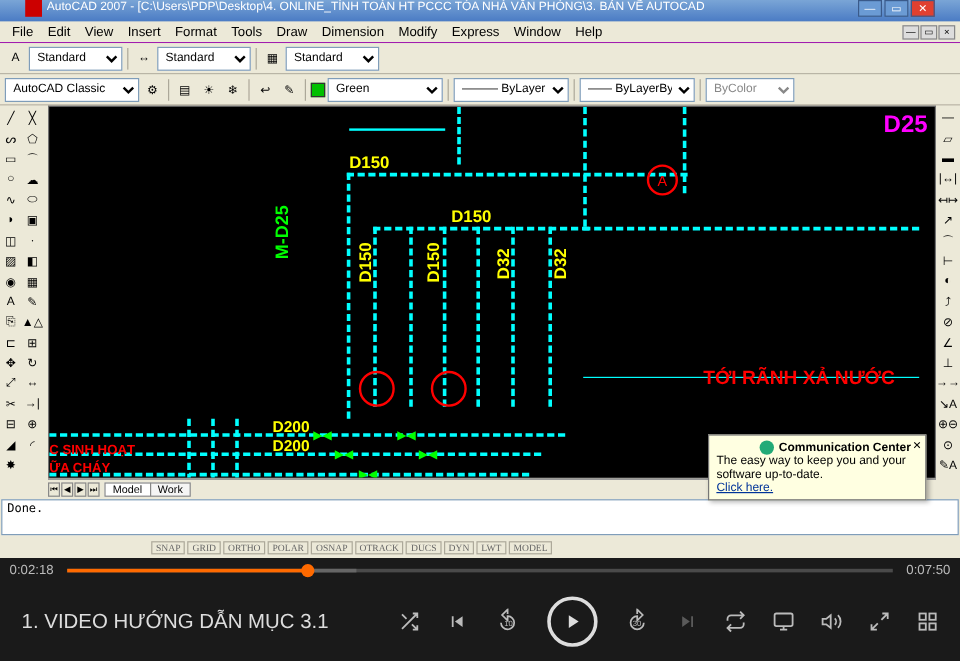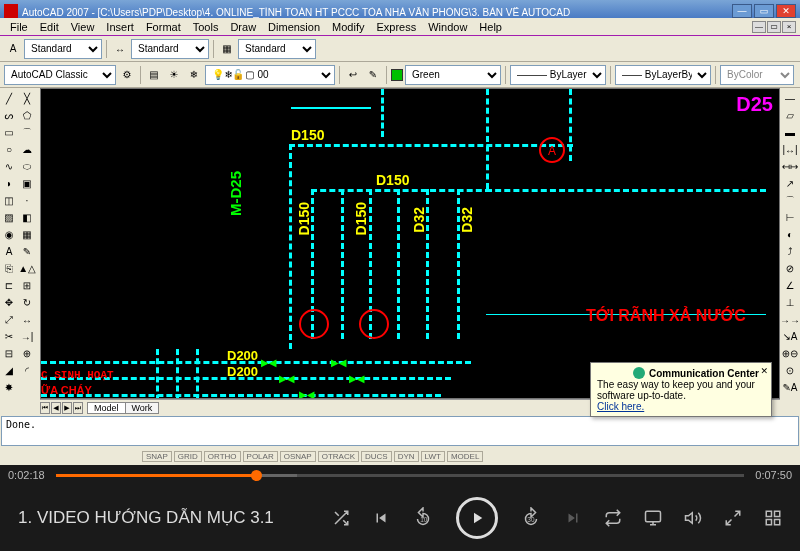--- a/index.html
+++ b/index.html
@@ -4,21 +4,21 @@
 <style>
   * { box-sizing: border-box; margin: 0; padding: 0; }
   body { width: 800px; height: 551px; background: #1a1a1a; font-family: sans-serif; overflow: hidden; position: relative; }
   
   
   .video-area { position: absolute; top: 0; left: 0; width: 800px; height: 465px; background: #e8e8e8; }
   
   
   .acad-window { width: 100%; height: 100%; display: flex; flex-direction: column; background: #ece9d8; font-size: 11px; font-family: Tahoma, sans-serif; }
   
-  .title-bar { height: 18px; background: linear-gradient(to bottom, #7aa5d6, #4a7bc4); color: white; display: flex; align-items: flex-end; padding: 0 4px; font-size: 10px; }
+  .title-bar { height: 18px; background: linear-gradient(to bottom, #7aa5d6, #4a7bc4); color: white; display: flex; align-items: flex-start; padding: 0 21px; font-size: 10px; }
   .title-bar .icon { width: 14px; height: 14px; background: #c00; margin-right: 4px; }
   .title-bar .title-text { flex: 1; overflow: hidden; white-space: nowrap; }
   .win-buttons { display: flex; gap: 2px; }
   .win-btn { width: 20px; height: 14px; background: #6b9bd4; border: 1px solid #3a5a8a; display: flex; align-items: center; justify-content: center; cursor: pointer; color: white; font-size: 9px; }
   .win-btn.close { background: #e04030; }
   
   .menu-bar { height: 18px; background: #ece9d8; display: flex; align-items: center; padding: 0 4px; font-size: 11px; border-bottom: 1px solid #a21caf; }
   .menu-item { padding: 0 6px; cursor: pointer; }
   .doc-win-btns { margin-left: auto; display: flex; gap: 1px; }
   .doc-win-btn { width: 14px; height: 12px; border: 1px solid #888; background: #ddd; cursor: pointer; font-size: 8px; display:flex; align-items:center; justify-content:center; }
@@ -45,21 +45,21 @@
   .vert-text { writing-mode: vertical-rl; transform: rotate(180deg); }
   
   .tabs-row { height: 16px; background: #ece9d8; display: flex; align-items: center; font-size: 9px; padding-left: 20px; border-top: 1px solid #999; }
   .tab { padding: 0 6px; border: 1px solid #888; background: #f5f5f5; margin-right: -1px; cursor: pointer; }
   .tab.active { background: white; }
   .tab-arrows { display:flex; gap:1px; margin-left:-20px; margin-right: 4px;}
   .tab-arrow { width:10px; height:12px; border:1px solid #888; font-size:7px; display:flex; align-items:center; justify-content:center; cursor:pointer;}
   
   .cmd-area { height: 30px; background: white; border: 1px solid #7f9db9; margin: 1px; font-family: monospace; font-size: 10px; padding: 2px 4px; overflow: hidden; }
   
-  .status-row { height: 18px; background: #ece9d8; display: flex; align-items: center; font-size: 9px; color: #666; padding: 0 20px; gap: 2px; }
+  .status-row { height: 18px; background: #ece9d8; display: flex; align-items: center; font-size: 9px; color: #666; padding: 0 4px; gap: 2px; font-family: Liberation Serif, serif; }
   .status-item { padding: 0 3px; border: 1px solid #aca899; font-size: 8px; }
   
   
   .comm-center { position: absolute; right: 28px; bottom: 48px; width: 182px; background: #ffffe1; border: 1px solid #767676; padding: 4px 6px; font-size: 10px; z-index: 10; box-shadow: 2px 2px 4px rgba(0,0,0,0.3); }
   .comm-center .cc-title { font-weight: bold; display: flex; align-items: center; gap: 4px; padding-left: 36px; }
   .comm-center .cc-close { position: absolute; right: 3px; top: 3px; cursor: pointer; font-size: 9px; }
   .comm-center a { color: #003399; text-decoration: underline; cursor: pointer; }
   
   
   .scrubber { position: absolute; top: 465px; left: 0; width: 800px; height: 20px; display: flex; align-items: center; padding: 0 8px; color: #bbb; font-size: 11px; gap: 8px; }
@@ -124,21 +124,20 @@
       <select class="tb-select" style="width:78px"><option>Standard</option></select>
     </div>
 
     <div class="toolbar-row">
       <select class="tb-select" style="width:112px"><option>AutoCAD Classic</option></select>
       <span class="tb-btn">⚙</span>
       <span class="tb-sep"></span>
       <span class="tb-btn">▤</span>
       <span class="tb-btn">☀</span>
       <span class="tb-btn">❄</span>
-      <select class="tb-select" style="width:130px"><option>💡❄🔓▢ <span>0</span>0</option></select>
       <span class="tb-sep"></span>
       <span class="tb-btn">↩</span>
       <span class="tb-btn">✎</span>
       <span class="tb-sep"></span>
       <span class="color-swatch" style="background:#00c000"></span>
       <select class="tb-select" style="width:96px"><option>Green</option></select>
       <span class="tb-sep"></span>
       <select class="tb-select" style="width:96px"><option>——— <span>ByLayer</span>ByLayer</option></select>
       <span class="tb-sep"></span>
       <select class="tb-select" style="width:96px"><option>—— <span>ByLayer</span>ByLayer</option></select>
@@ -229,21 +228,21 @@
             <div class="cad-text" style="left:335px; top:83px; color:yellow; font-size:14px;">D150</div>
             <div class="cad-text vert-text" style="left:186px; top:82px; color:#00ff00; font-size:15px;">M-D25</div>
             <div class="cad-text vert-text" style="left:255px; top:113px; color:yellow; font-size:14px;">D150</div>
             <div class="cad-text vert-text" style="left:312px; top:113px; color:yellow; font-size:14px;">D150</div>
             <div class="cad-text vert-text" style="left:370px; top:118px; color:yellow; font-size:14px;">D32</div>
             <div class="cad-text vert-text" style="left:418px; top:118px; color:yellow; font-size:14px;">D32</div>
             <div class="cad-text" style="left:186px; top:259px; color:yellow; font-size:13px;">D200</div>
             <div class="cad-text" style="left:186px; top:275px; color:yellow; font-size:13px;">D200</div>
             <div class="cad-text" style="left:186px; top:292px; color:yellow; font-size:13px;margin-top:28px;">D40</div>
             <div class="cad-text" style="left:545px; top:218px; color:red; font-size:16px;">TỚI RÃNH XẢ NƯỚC</div>
-            <div class="cad-text" style="left:0px; top:280px; color:red; font-size:11px;font-family:Liberation Mono, monospace;">C SINH HOẠT</div>
+            <div class="cad-text" style="left:0px; top:280px; color:red; font-size:11px;">C SINH HOẠT</div>
             <div class="cad-text" style="left:0px; top:295px; color:red; font-size:11px;">ỮA CHÁY</div>
           </div>
         </div>
         <div class="tabs-row">
           <div class="tab-arrows">
             <span class="tab-arrow">⏮</span>
             <span class="tab-arrow">◀</span>
             <span class="tab-arrow">▶</span>
             <span class="tab-arrow">⏭</span>
           </div>

